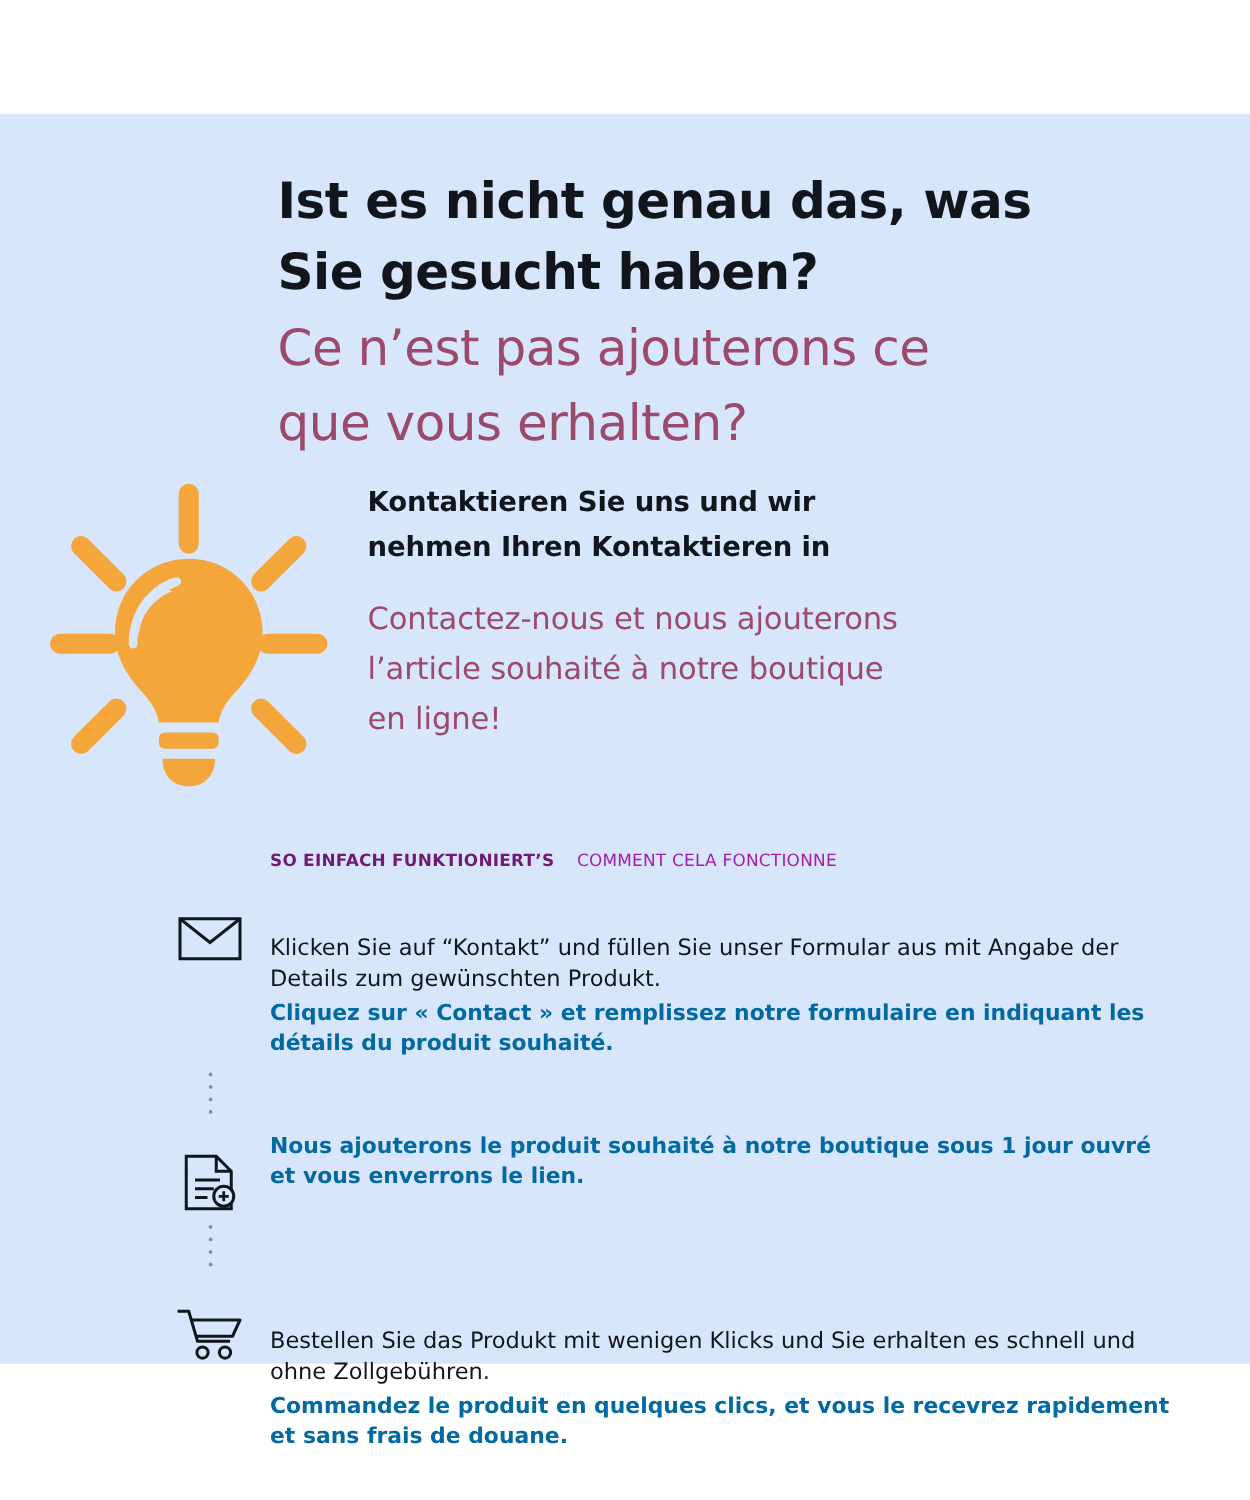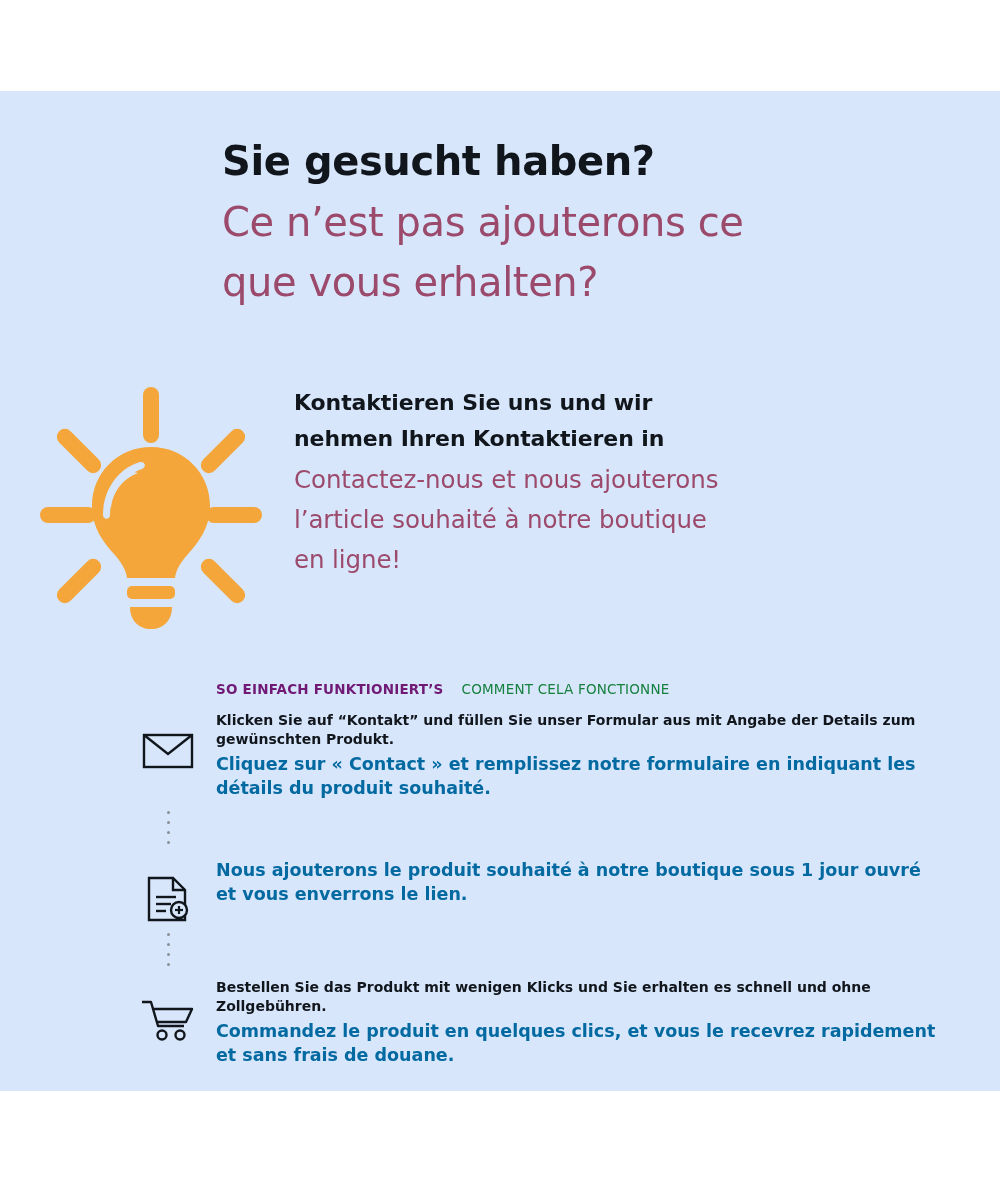--- a/index.html
+++ b/index.html
@@ -66,42 +66,42 @@
     line-height: 1.62;
     color: #11161c;
     letter-spacing: -0.1px;
   }
   .intro .fr {
     font-weight: normal;
     font-size: 24.5px;
     line-height: 1.62;
     color: #9c4a6c;
     letter-spacing: -0.1px;
-    margin-top: 4px;
+    margin-top: 19px;
   }
   
   .how-head {
     position: absolute;
     left: 216px;
     top: 590px;
     display: flex;
     align-items: baseline;
     gap: 18px;
   }
   .how-head .de {
     font-weight: bold;
     font-size: 13.5px;
     letter-spacing: 0.2px;
     color: #701a75;
   }
   .how-head .fr {
     font-weight: normal;
     font-size: 13.5px;
     letter-spacing: 0.2px;
-    color: #15803d;
+    color: #a21caf;
   }
   
   .steps {
     position: absolute;
     left: 120px;
     top: 620px;
     width: 820px;
   }
   .step {
     position: relative;
@@ -113,24 +113,25 @@
     flex: 0 0 96px;
     display: flex;
     justify-content: center;
     padding-top: 20px;
   }
   .step-text {
     flex: 1;
     padding-top: 0;
   }
   .step-text .de {
-    font-size: 14px;
+    font-size: 18px;
     line-height: 1.38;
     color: #11161c;
-    font-weight: bold;
+    font-weight: normal;
+    margin-top: 36px;
   }
   .step-text .fr {
     font-size: 17.5px;
     line-height: 1.38;
     color: #0369a1;
     font-weight: bold;
     margin-top: 2px;
   }
   .dots {
     height: 56px;
@@ -149,20 +150,21 @@
     background: #8a8f96;
   }
 </style>
 </head>
 <body>
 
 <div class="banner">
 
   <div class="headline">
     <div class="de">
+      <div>Ist es nicht genau das, was</div>
       <div>Sie gesucht haben?</div>
     </div>
     <div class="fr">
       <div>Ce n’est pas ajouterons ce</div>
       <div>que vous erhalten?</div>
     </div>
   </div>
 
   <div class="bulb-wrap">
     <svg width="240" height="260" viewBox="0 0 240 260">

